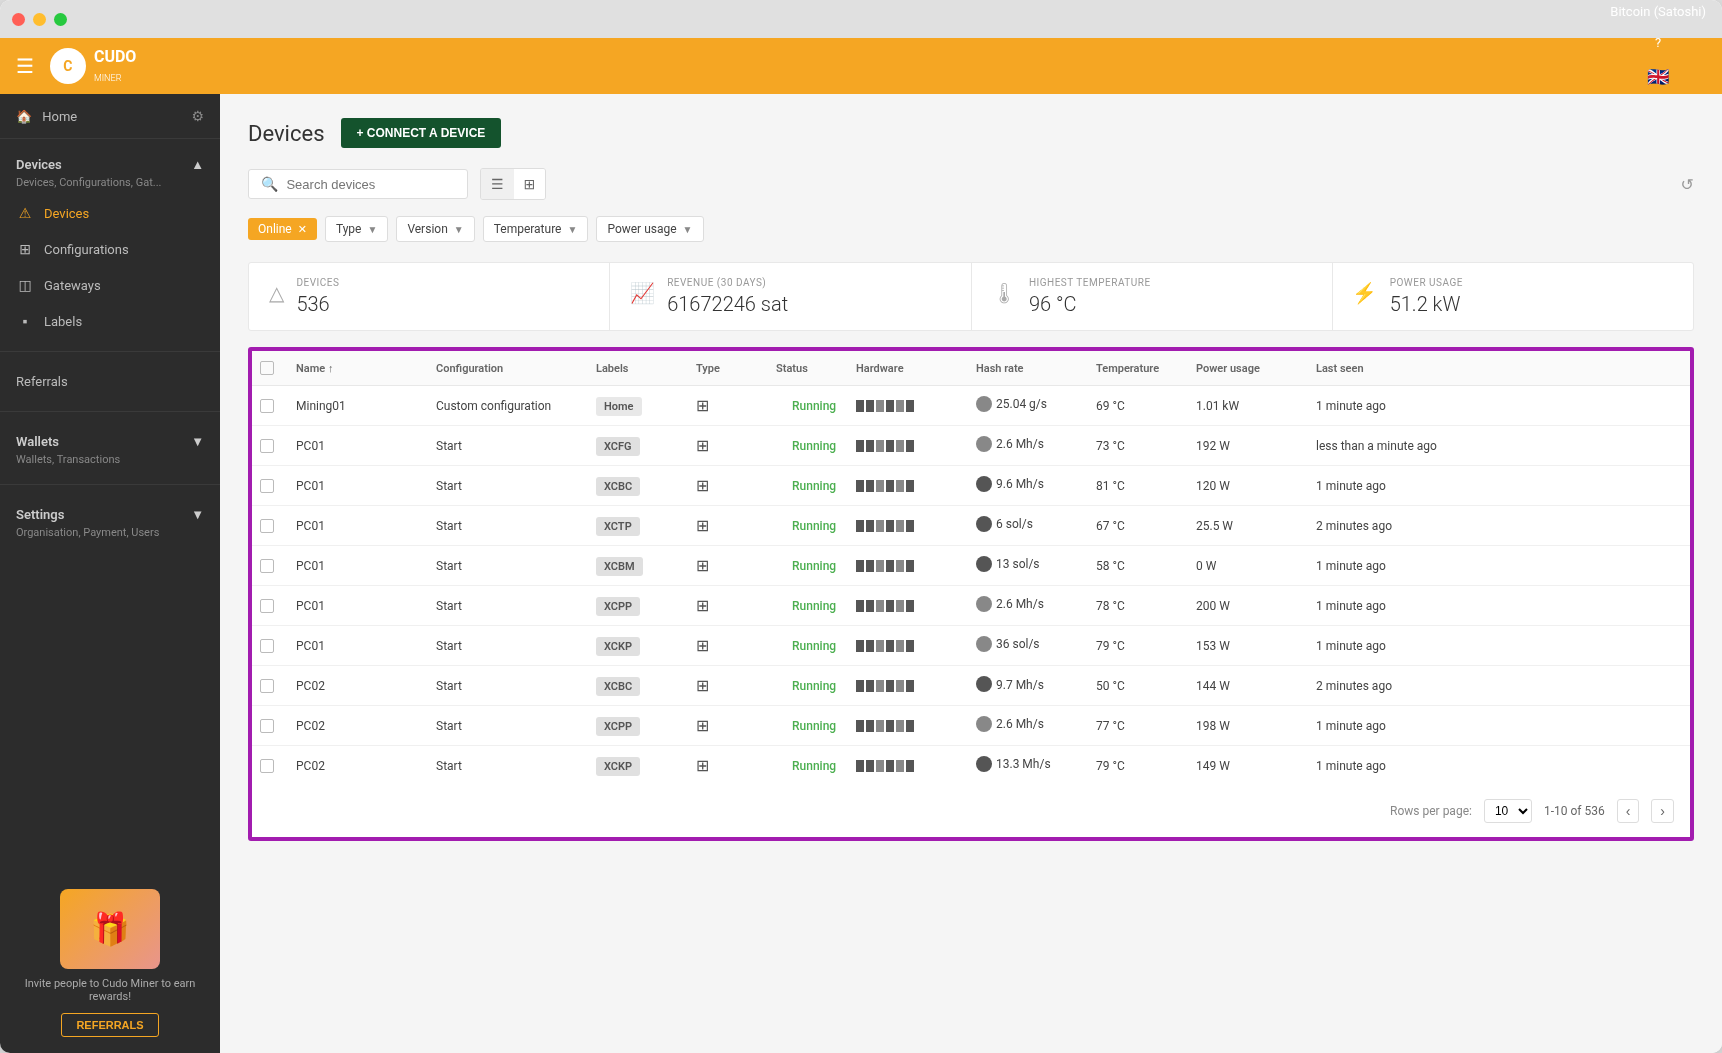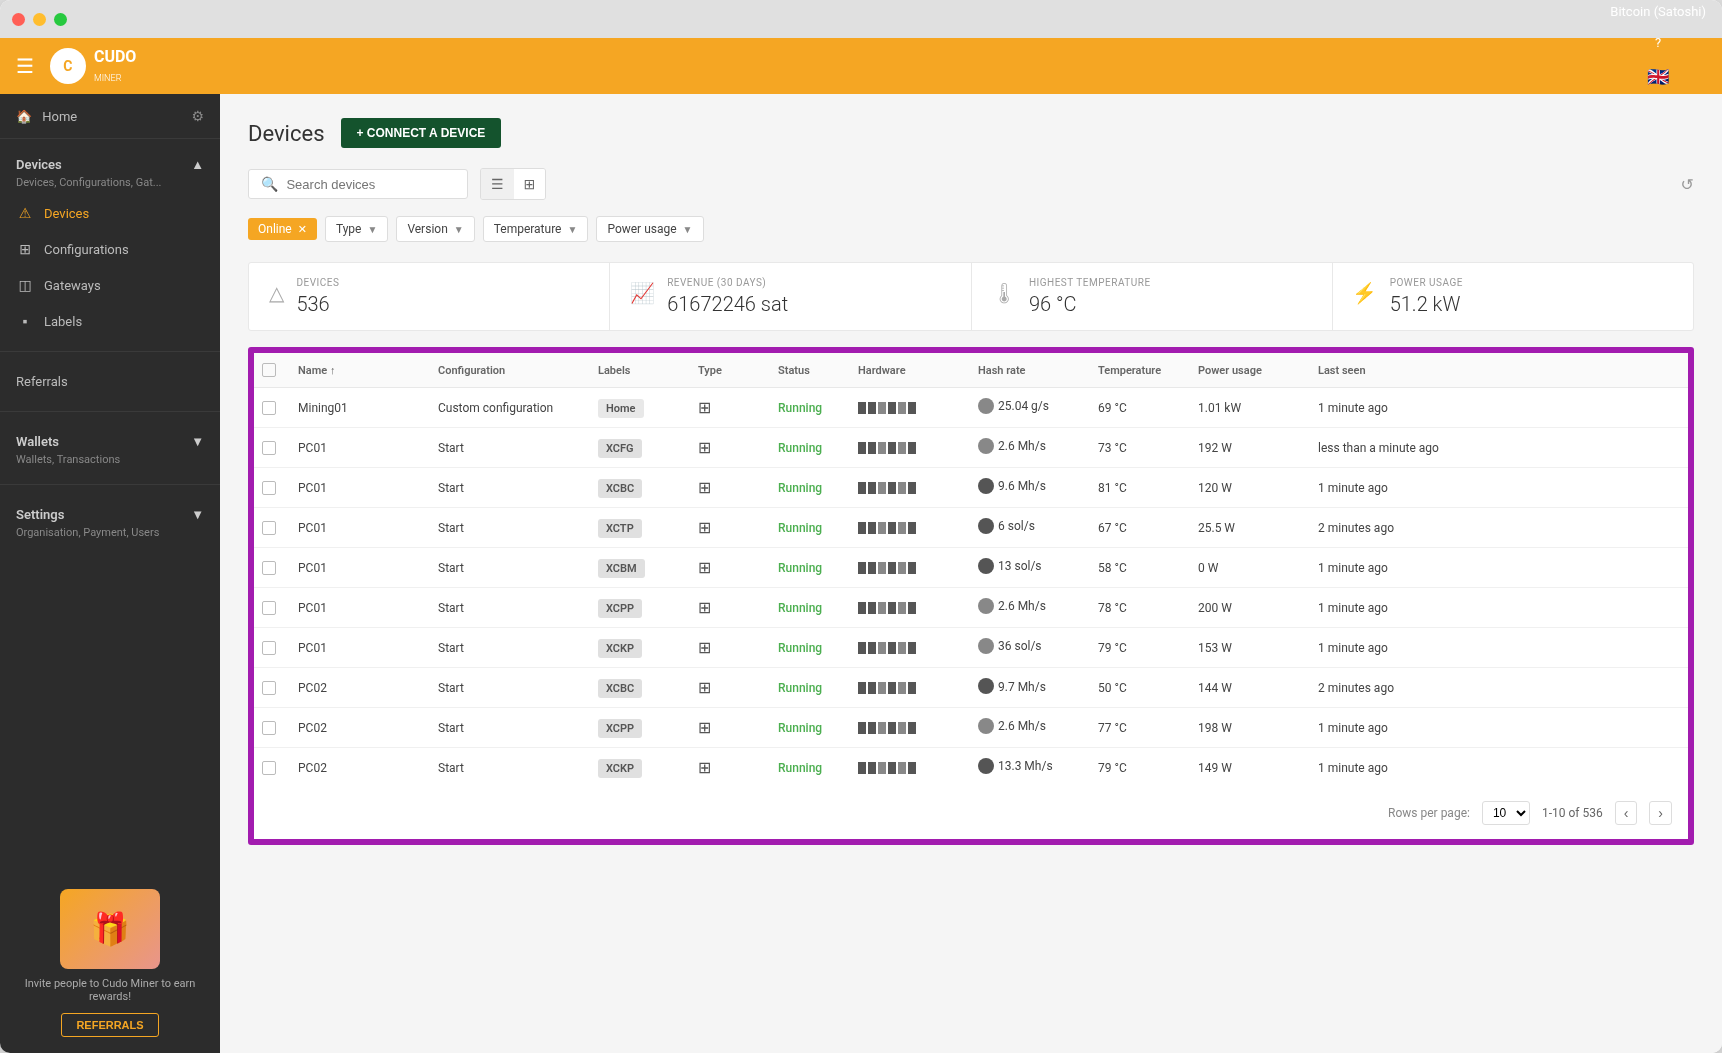--- a/index.html
+++ b/index.html
@@ -68,27 +68,27 @@
 
     
     .stats-row { display: flex; gap: 0; margin-bottom: 16px; background: white; border: 1px solid #e8e8e8; border-radius: 3px; }
     .stat-card { flex: 1; padding: 14px 20px; border-right: 1px solid #e8e8e8; }
     .stat-card:last-child { border-right: none; }
     .stat-label { font-size: 10px; color: #999; text-transform: uppercase; letter-spacing: 0.5px; margin-bottom: 4px; }
     .stat-value { font-size: 20px; color: #333; font-weight: 300; }
     .stat-icon { float: left; margin-right: 12px; color: #aaa; font-size: 20px; margin-top: 4px; }
 
     
-    .data-table { background: white; border: 6px solid #a21caf; border-radius: 3px; width: 100%; }
+    .data-table { background: white; border: 4px solid #a21caf; border-radius: 3px; width: 100%; }
     .table-header { display: grid; grid-template-columns: 36px 140px 160px 100px 80px 80px 120px 120px 100px 120px 140px; padding: 10px 0; border-bottom: 1px solid #e8e8e8; background: #fafafa; }
     .th { font-size: 11px; color: #666; font-weight: 600; padding: 0 8px; display: flex; align-items: center; gap: 4px; }
     .table-row { display: grid; grid-template-columns: 36px 140px 160px 100px 80px 80px 120px 120px 100px 120px 140px; padding: 10px 0; border-bottom: 1px solid #f0f0f0; align-items: center; }
     .table-row:last-child { border-bottom: none; }
     .td { padding: 0 8px; font-size: 12px; color: #444; }
-    .status-running { color: #4caf50; font-weight: 500; }
+    .status-running { color: #4caf50; font-weight: 500; margin-left: 16px; }
     .label-badge { background: #e0e0e0; color: #555; padding: 3px 8px; border-radius: 3px; font-size: 11px; font-weight: 600; }
     .label-badge.home { background: #e8e8e8; }
     .hw-bar { display: flex; gap: 2px; }
     .hw-seg { width: 8px; height: 12px; background: #888; }
     .hw-seg.dark { background: #555; }
     .os-icon { font-size: 16px; color: #555; }
     .checkbox { width: 14px; height: 14px; border: 1px solid #bbb; border-radius: 2px; cursor: pointer; }
 
     
     .pagination { display: flex; align-items: center; justify-content: flex-end; padding: 14px 16px; gap: 12px; font-size: 12px; color: #666; }

